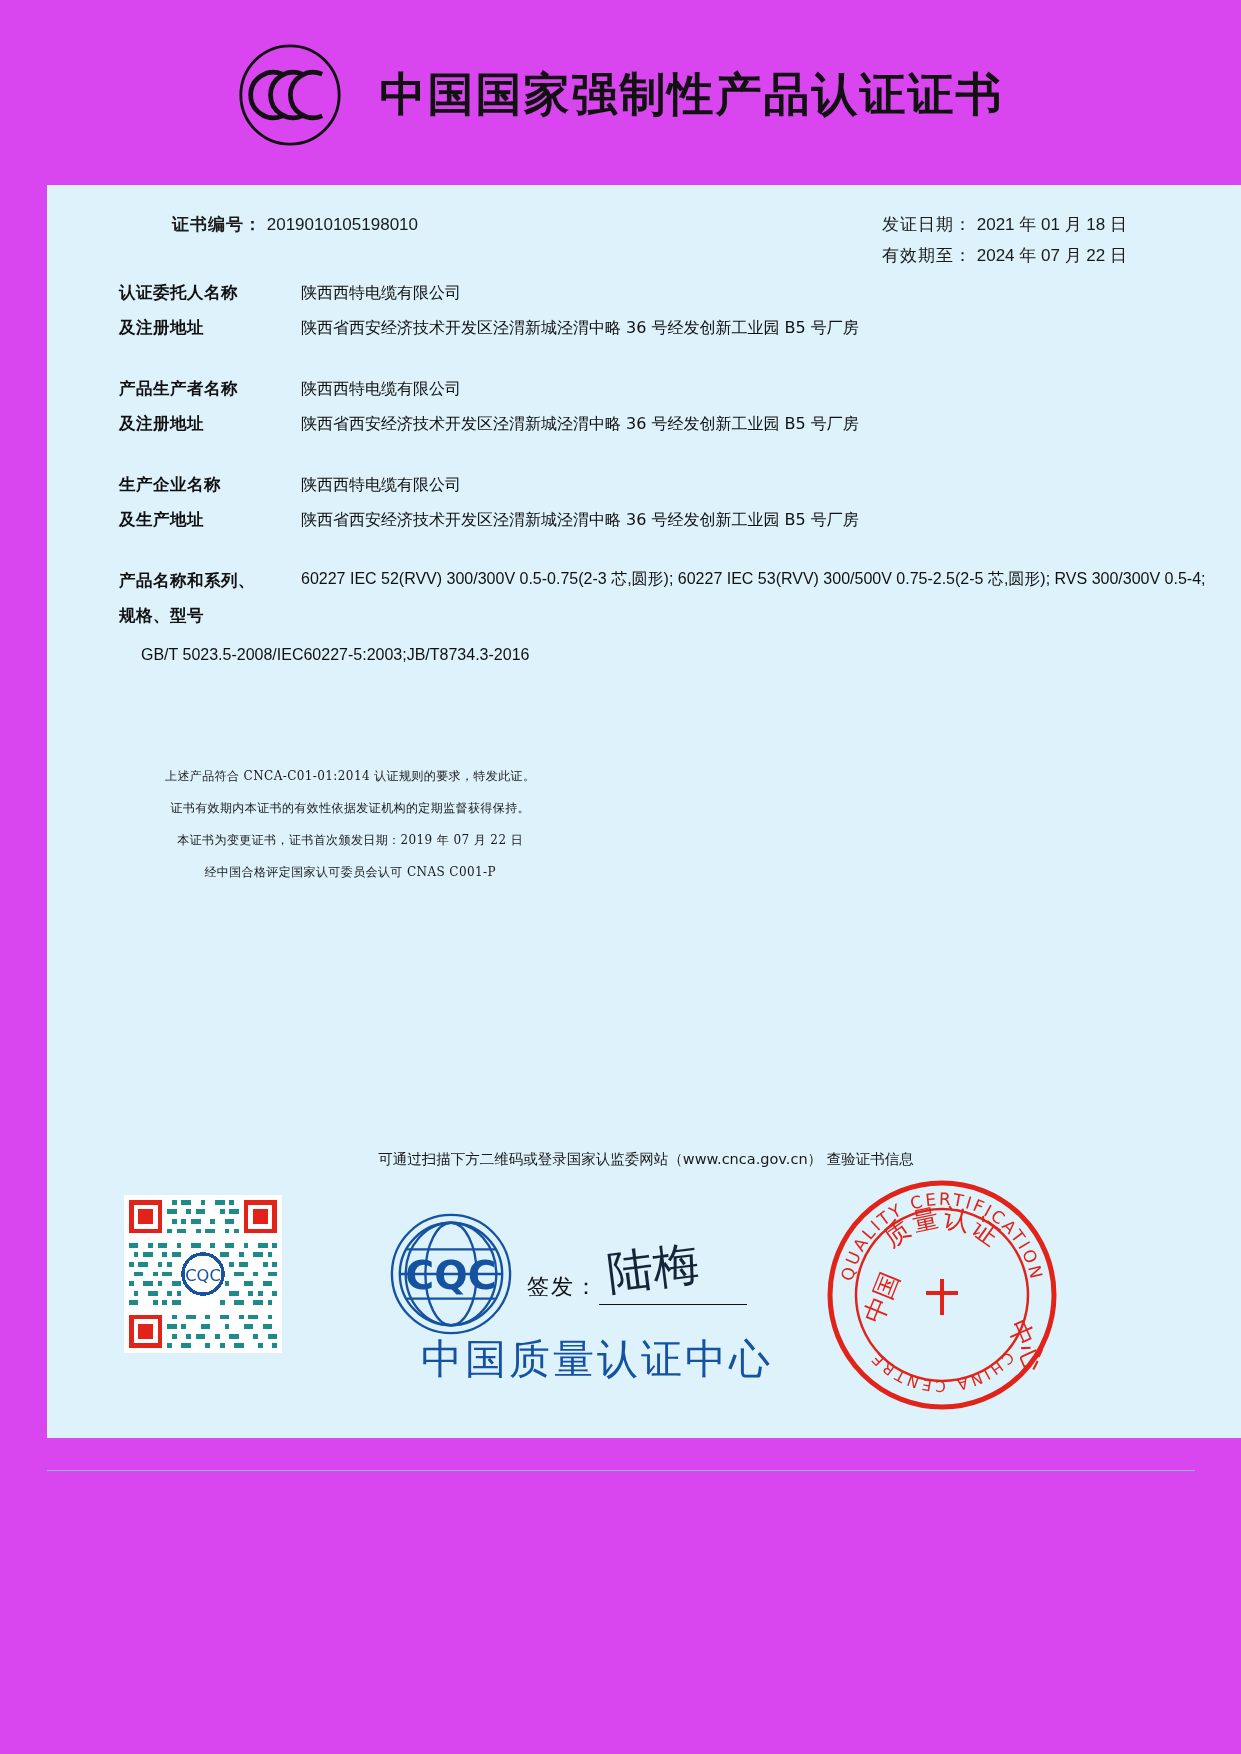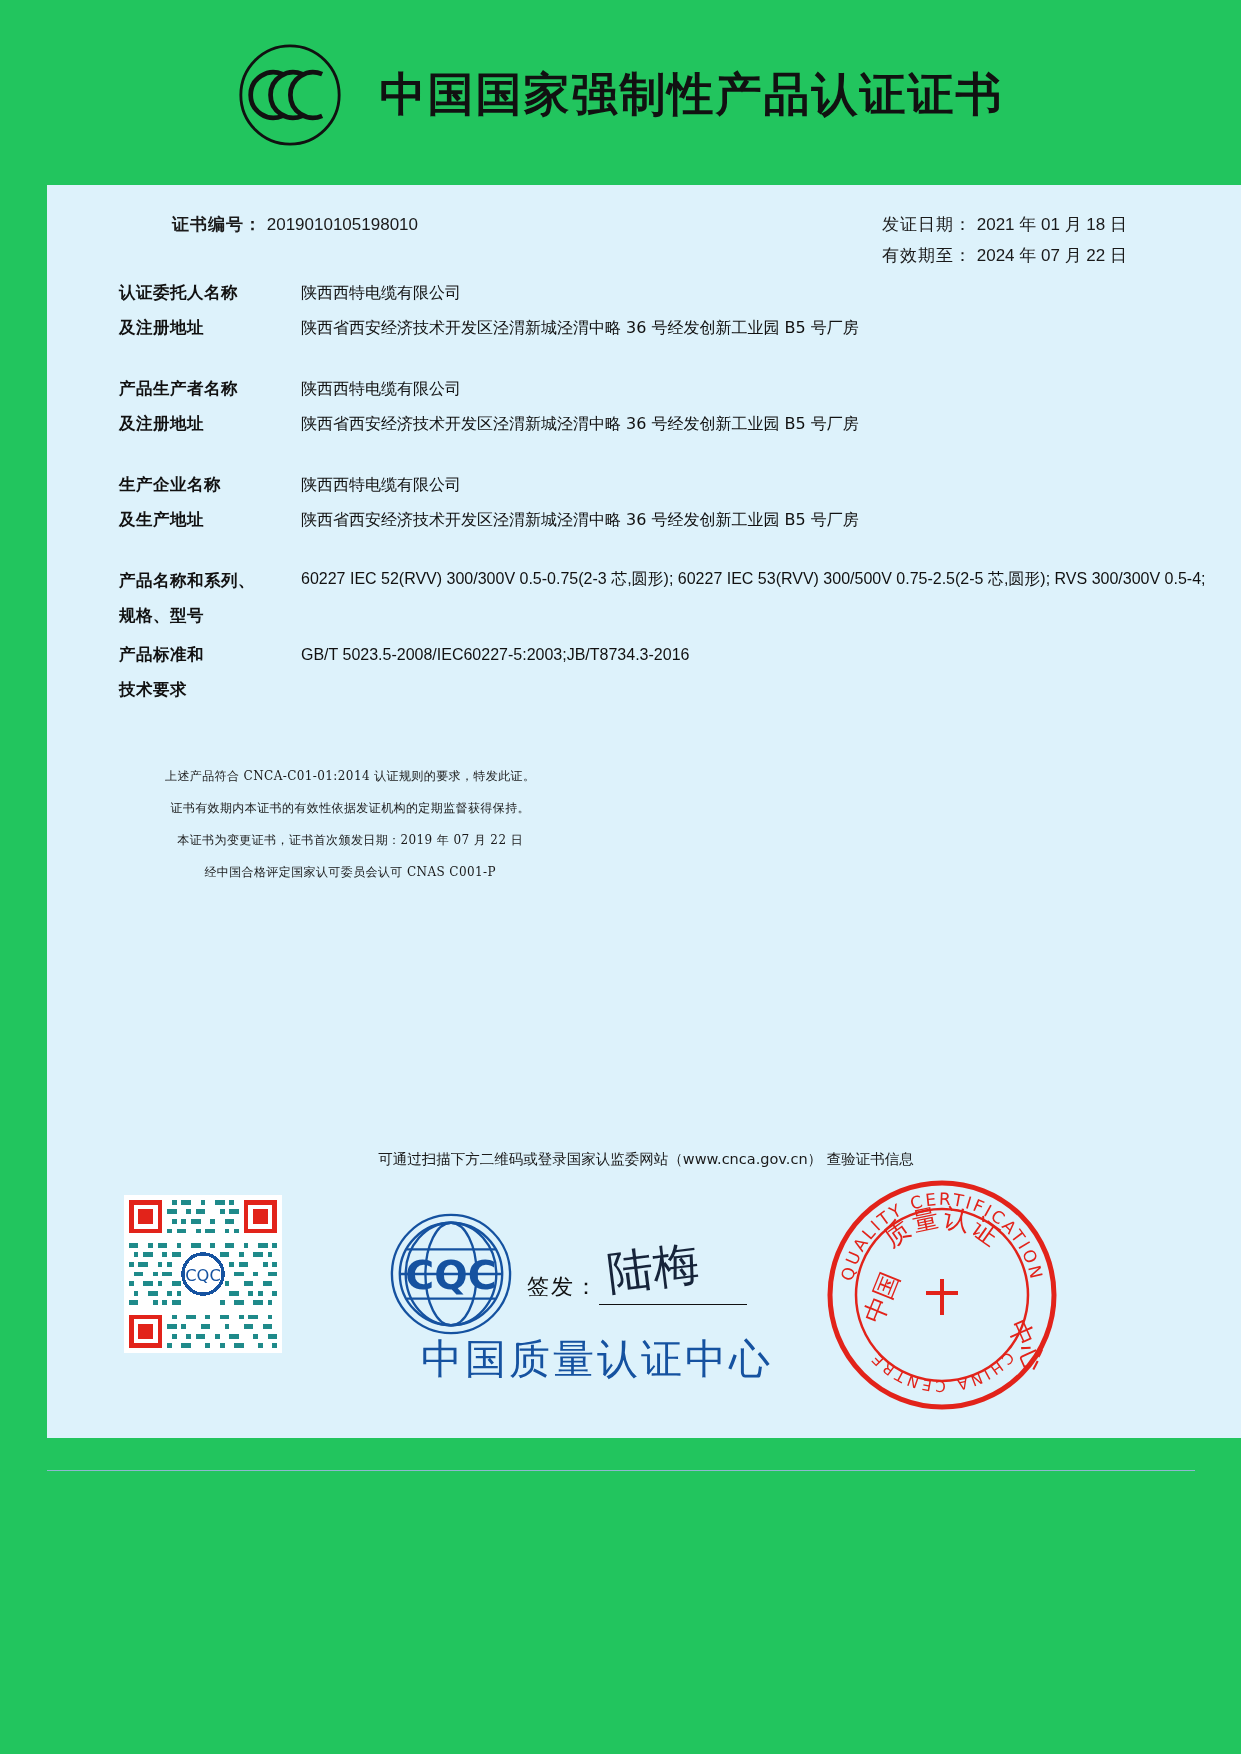--- a/index.html
+++ b/index.html
@@ -7,21 +7,21 @@
     padding: 0;
     background: #ffffff;
   }
   body {
     font-family: "Liberation Sans", sans-serif;
   }
   .page {
     position: relative;
     width: 1241px;
     height: 1754px;
-    background: #22c55e;
+    background: #d946ef;
     overflow: hidden;
   }
 
   
   .header {
     position: absolute;
     left: 0;
     top: 40px;
     width: 1241px;
     height: 110px;
@@ -334,24 +334,20 @@
         <div class="labels">
           <div>产品名称和系列、</div>
           <div>规格、型号</div>
         </div>
         <div class="values">
           <span class="mono">60227 IEC 52(RVV) 300/300V 0.5-0.75(2-3 芯,圆形); 60227 IEC 53(RVV) 300/500V 0.75-2.5(2-5 芯,圆形); RVS 300/300V 0.5-4;</span>
         </div>
       </div>
 
       <div class="field">
-        <div class="labels">
-          <div>产品标准和</div>
-          <div>技术要求</div>
-        </div>
         <div class="values">
           <div>GB/T 5023.5-2008/IEC60227-5:2003;JB/T8734.3-2016</div>
         </div>
       </div>
 
     </div>
 
     <div class="notes">
       <div>上述产品符合 CNCA-C01-01:2014 认证规则的要求，特发此证。</div>
       <div>证书有效期内本证书的有效性依据发证机构的定期监督获得保持。</div>

